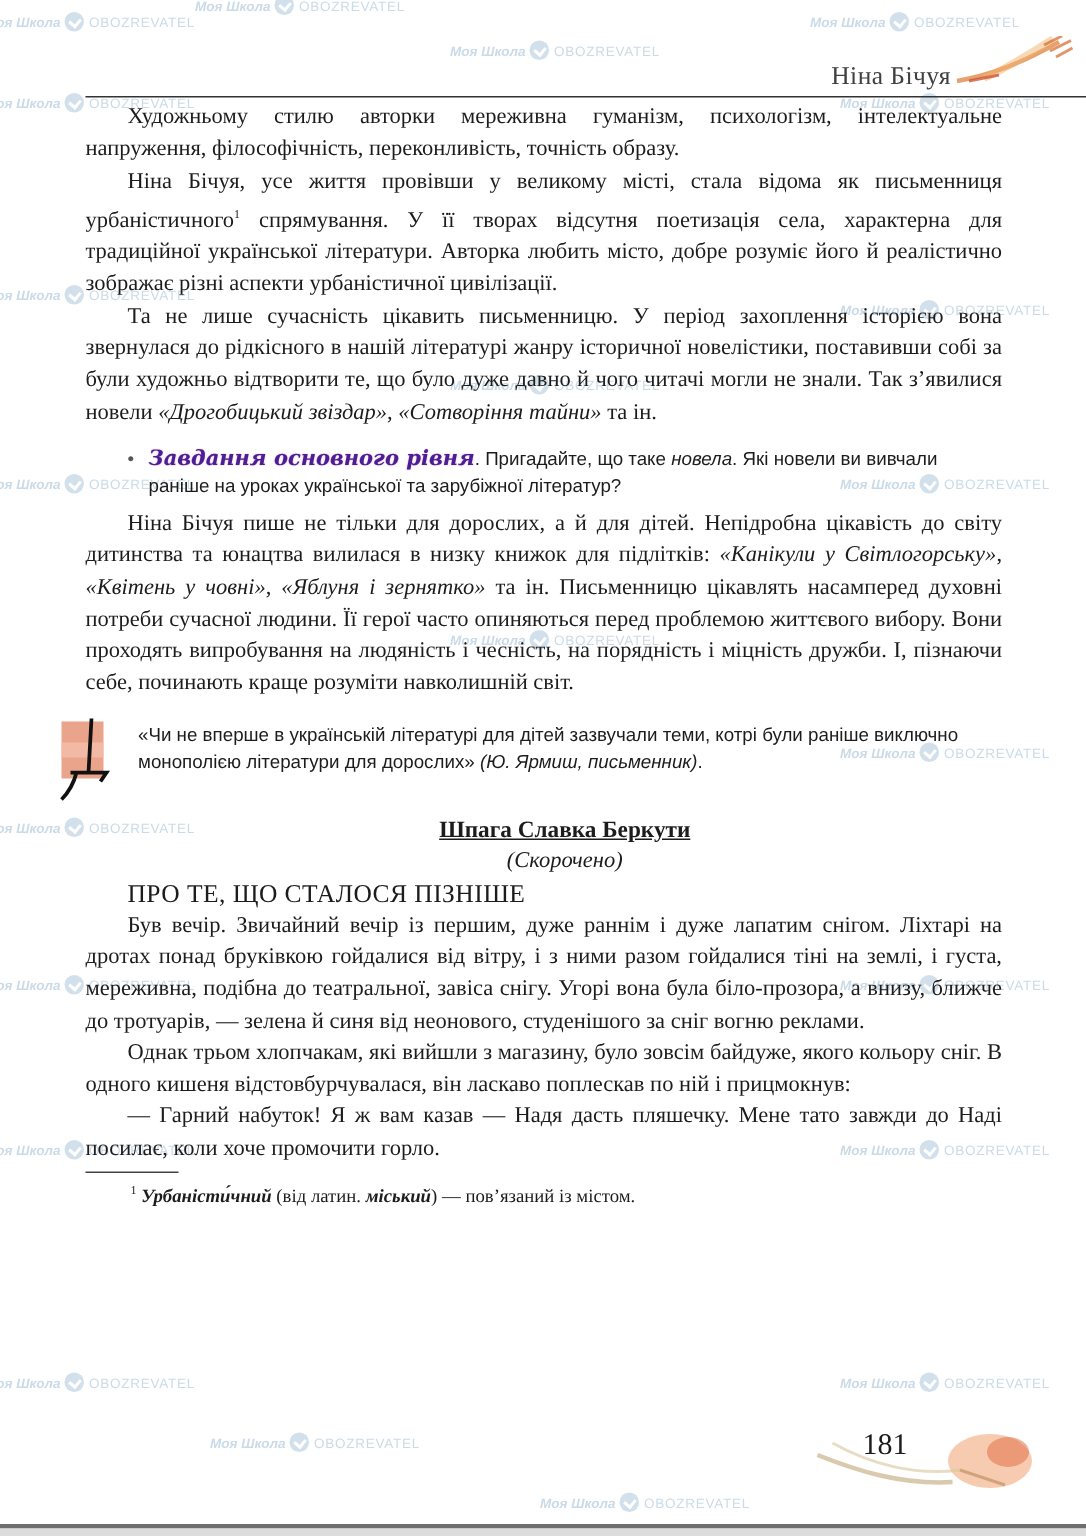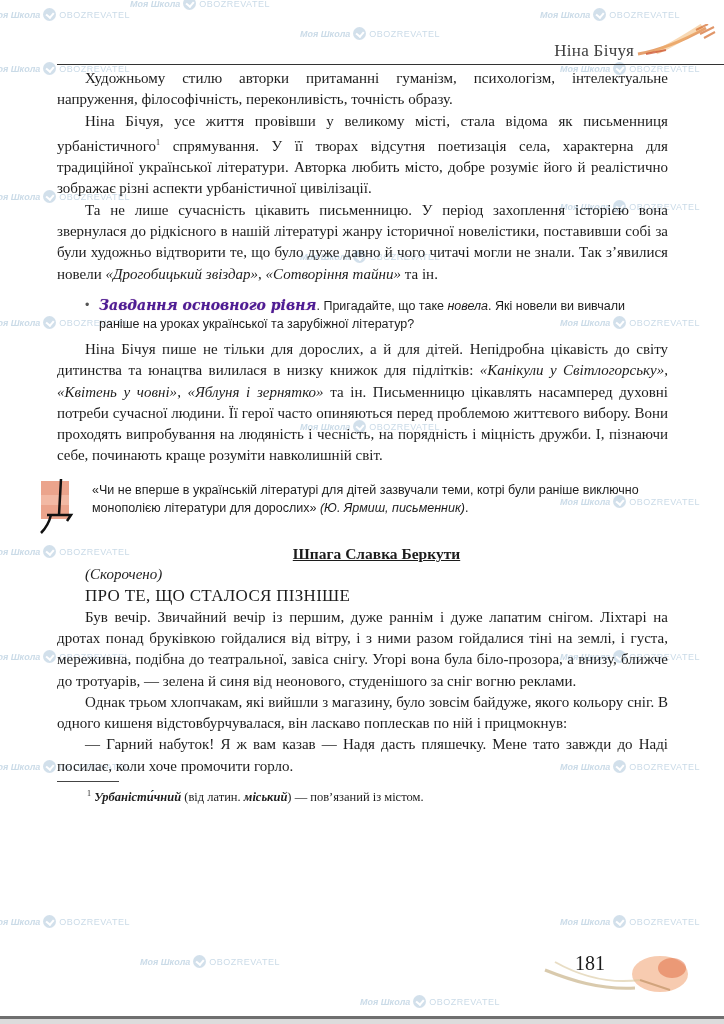--- a/index.html
+++ b/index.html
@@ -57,21 +57,21 @@
   }
 
   .quote-block { position: relative; margin: 10px 0 12px -20px; padding-left: 55px; min-height: 54px; }
   .quote-icon { position: absolute; left: 0; top: 0; width: 40px; height: 58px; }
   .quote-text {
     font-family: "Liberation Sans", sans-serif; font-size: 12.5px; line-height: 18px;
     text-align: left; padding-top: 4px;
   }
 
   .story-title { text-align: center; font-weight: bold; font-size: 15.5px; margin-top: 20px; text-indent: 0; text-decoration: underline; }
-  .story-sub { font-style: italic; font-size: 15px; margin-top: 6px; text-indent: 0; }
+  .story-sub { text-align: center; font-style: italic; font-size: 15px; margin-top: 6px; text-indent: 0; }
   .chapter-title { text-align: left; font-size: 17px; margin: 14px 0 6px 0; letter-spacing: 0.3px; text-indent: 0; }
 
   .footnote-rule { width: 62px; border-top: 1px solid #444; margin: 4px 0 4px 0; }
   .footnote { font-size: 12.5px; line-height: 16px; padding-left: 30px; text-align: left; }
   .footnote sup { font-size: 8px; }
 
   .page-number {
     position: absolute; left: 575px; top: 952px; font-weight: normal; font-size: 20px; z-index: 2;
   }
   .footer-deco { position: absolute; left: 540px; top: 950px; width: 150px; height: 44px; z-index: 1; }
@@ -198,21 +198,21 @@
   <span class="author">Ніна Бічуя</span>
   <svg class="feather" viewBox="0 0 80 34">
     <path d="M2 30 C25 26 45 18 70 4" stroke="#e08a4a" stroke-width="3" fill="none" opacity="0.8"></path>
     <path d="M20 28 C35 22 50 12 66 2" stroke="#f2b36b" stroke-width="5" fill="none" opacity="0.5"></path>
     <path d="M60 6 L72 0 M64 10 L78 3 M68 14 L79 8" stroke="#d46a2b" stroke-width="2" opacity="0.7"></path>
     <path d="M10 30 L30 26" stroke="#c8451f" stroke-width="2" opacity="0.7"></path>
   </svg>
 </div>
 
 <div class="content">
-  <p>Художньому стилю авторки притаманні гуманізм, психологізм, інтелектуальне напруження, філософічність, переконливість, точність образу.</p>
+  <p>Художньому стилю авторки мереживна гуманізм, психологізм, інтелектуальне напруження, філософічність, переконливість, точність образу.</p>
   <p><span>Ніна Бічуя, усе життя провівши у великому місті, стала відома як письменниця урбаністичного</span><sup style="font-size:8px">1</sup><span> спрямування. У її творах відсутня поетизація села, характерна для традиційної української літератури. Авторка любить місто, добре розуміє його й реалістично зображає різні аспекти урбаністичної цивілізації.</span></p>
   <p><span>Та не лише сучасність цікавить письменницю. У період захоплення історією вона звернулася до рідкісного в нашій літературі жанру історичної новелістики, поставивши собі за були художньо відтворити те, що було дуже давно й чого читачі могли не знали. Так з’явилися новели </span><i>«Дрогобицький звіздар»</i><span>, </span><i>«Сотворіння тайни»</i><span> та ін.</span></p>
 
   <div class="task">
     <span class="bullet">•</span>
     <span class="task-title">Завдання основного рівня</span><span>. Пригадайте, що таке </span><i>новела</i><span>. Які новели ви вивчали раніше на уроках української та зарубіжної літератур?</span>
   </div>
 
   <p><span>Ніна Бічуя пише не тільки для дорослих, а й для дітей. Непідробна цікавість до світу дитинства та юнацтва вилилася в низку книжок для підлітків: </span><i>«Канікули у Світлогорську»</i><span>, </span><i>«Квітень у човні»</i><span>, </span><i>«Яблуня і зернятко»</i><span> та ін. Письменницю цікавлять насамперед духовні потреби сучасної людини. Її герої часто опиняються перед проблемою життєвого вибору. Вони проходять випробування на людяність і чесність, на порядність і міцність дружби. І, пізнаючи себе, починають краще розуміти навколишній світ.</span></p>
 

